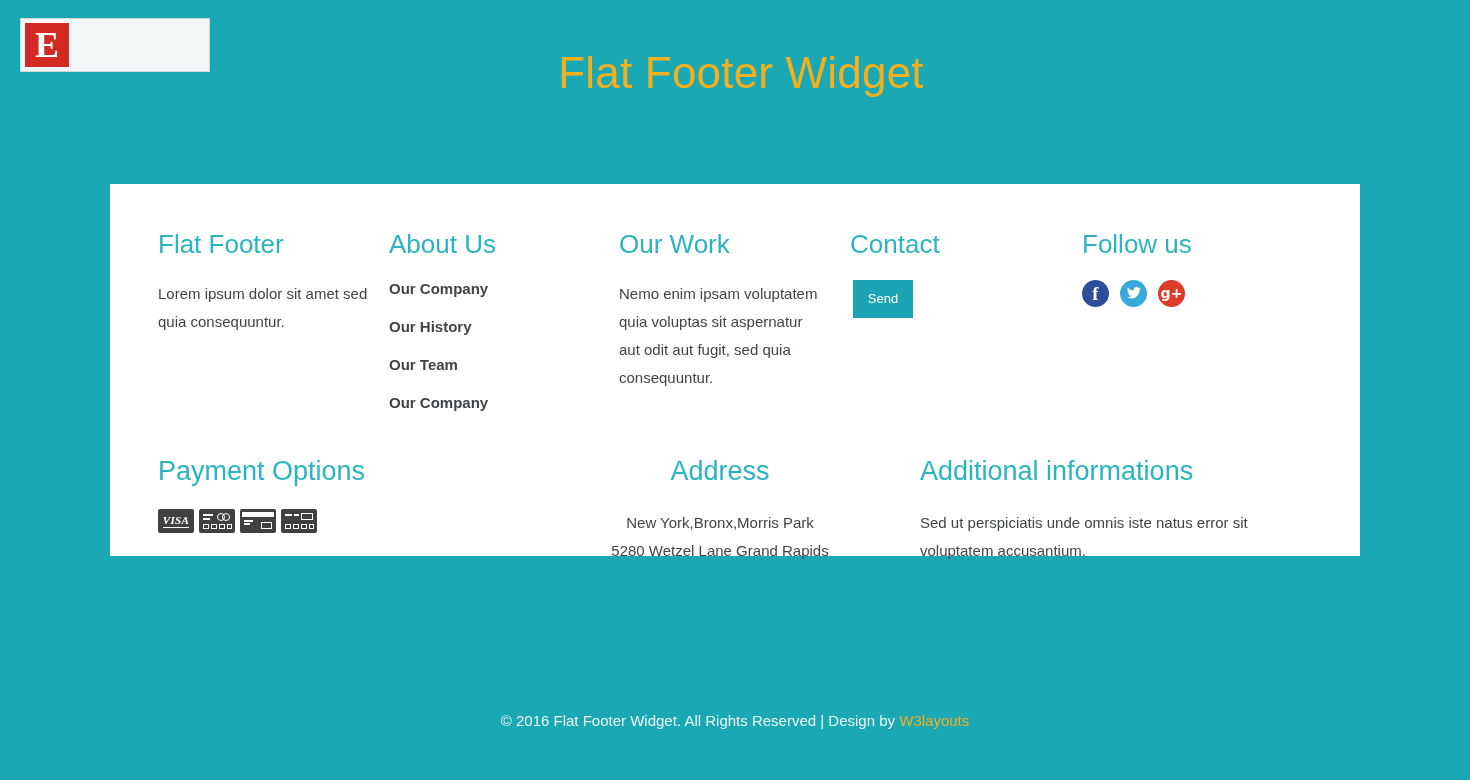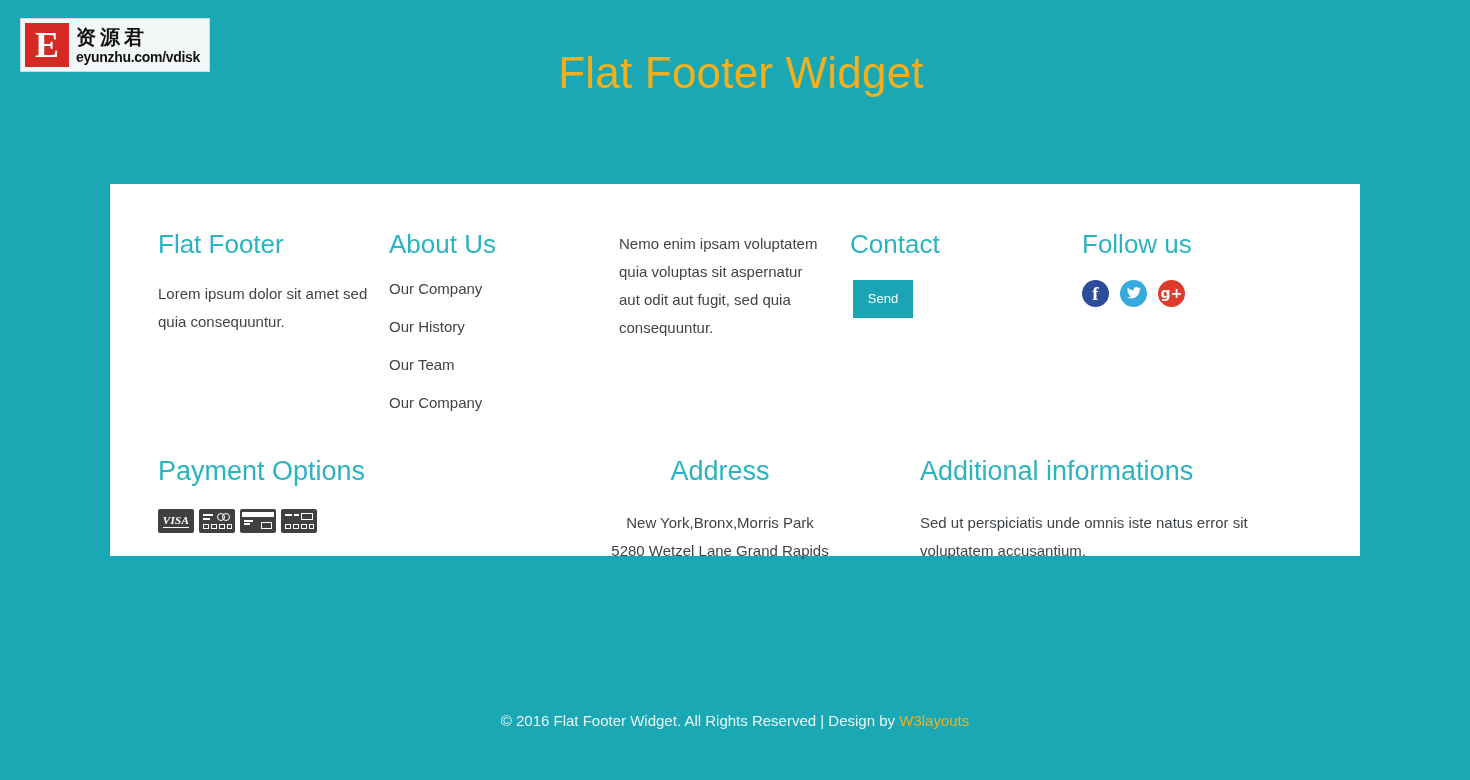--- a/index.html
+++ b/index.html
@@ -102,21 +102,21 @@
     margin: 0 0 20px 0;
     line-height: 1.15;
     white-space: nowrap;
   }
   .col-text {
     font-size: 15px;
     color: #3f4448;
     line-height: 28px;
     margin: 0;
   }
-  .link-list { list-style: none; margin: 0; padding: 0; }
+  .link-list { list-style: none; margin: 0; padding: 0; font-weight: bold; }
   .link-list li { margin-bottom: 20px; }
   .link-list li:last-child { margin-bottom: 0; }
   .link-list a {
     font-size: 15px;
     color: #3f4448;
     text-decoration: none;
   }
 
   
   .contact-form {
@@ -226,24 +226,20 @@
     color: #eaf7f8;
     font-size: 15px;
   }
   .copyright a { color: #f2b01e; text-decoration: none; }
 </style>
 </head>
 <body>
 
 <div class="logo-watermark">
   <div class="logo-e">E</div>
-  <div class="logo-txt">
-    <div class="logo-cn">资源君</div>
-    <div class="logo-url">eyunzhu.com/vdisk</div>
-  </div>
 </div>
 
 <h1 class="page-title">Flat Footer Widget</h1>
 
 <div class="footer-card">
 
   <div class="row-top">
 
     <div class="col col-1">
       <h3 class="col-head">Flat Footer</h3>
@@ -254,20 +250,21 @@
       <h3 class="col-head">About Us</h3>
       <ul class="link-list">
         <li><a href="#">Our Company</a></li>
         <li><a href="#">Our History</a></li>
         <li><a href="#">Our Team</a></li>
         <li><a href="#">Our Company</a></li>
       </ul>
     </div>
 
     <div class="col col-3">
+      <h3 class="col-head">Our Work</h3>
       <p class="col-text">Nemo enim ipsam voluptatem quia voluptas sit aspernatur aut odit aut fugit, sed quia consequuntur.</p>
     </div>
 
     <div class="col col-4">
       <h3 class="col-head">Contact</h3>
       <form class="contact-form">
         <button class="send-btn" type="submit">Send</button>
       </form>
     </div>
 

